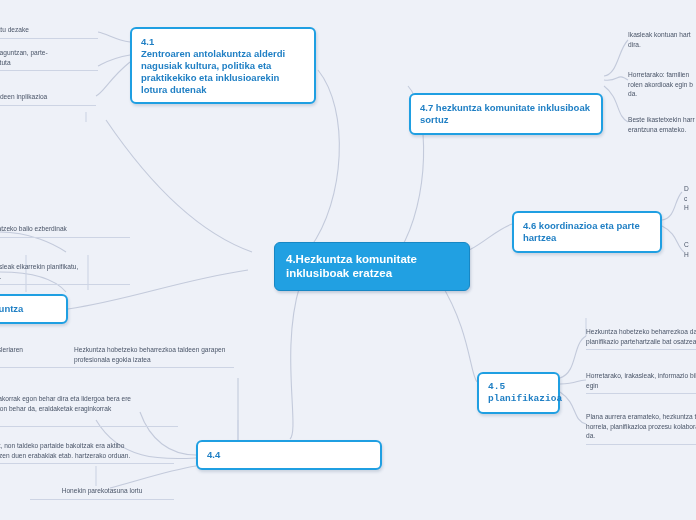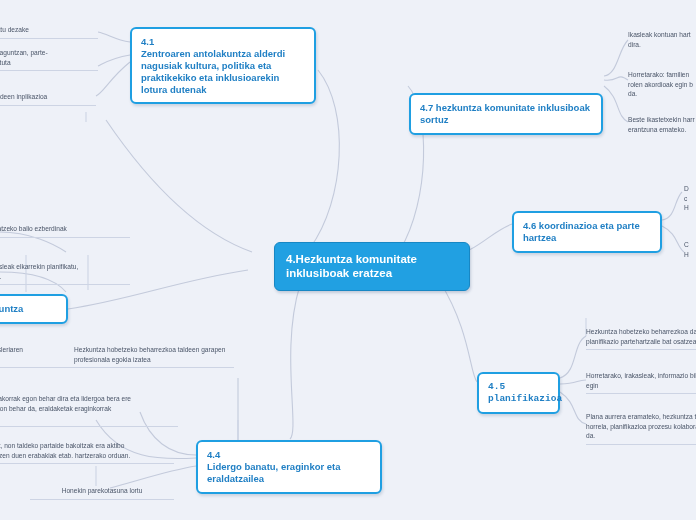--- a/index.html
+++ b/index.html
@@ -126,21 +126,20 @@
   </div>
 
   <div class="node node-branch" style="left:409px; top:65px; width:194px;margin-top:28px;">4.7 hezkuntza komunitate inklusiboak sortuz</div>
 
   <div class="node node-branch" style="left:512px; top:211px; width:150px;">4.6 koordinazioa eta parte hartzea</div>
 
   <div class="node node-branch" style="left:477px; top:372px; width:83px;font-family:Liberation Mono, monospace;">4.5 planifikazioa</div>
 
   <div class="node node-branch" style="left:196px; top:440px; width:186px;">
     <span class="num">4.4</span>
-    <span>Lidergo banatu, eraginkor eta eraldatzailea</span>
   </div>
 
   <div class="node node-branch" style="left:-52px; top:294px; width:120px;">a formakuntza</div>
 
   <div class="leaf" style="left:-40px; top:25px; width:138px;">o egoera aldatu dezake</div>
   <div class="leaf" style="left:-40px; top:48px; width:138px;">bertsitatean, laguntzan, parte-
 rtzean dinamituta</div>
   <div class="leaf" style="left:-40px; top:92px; width:136px;">temako partaideen inplikazioa</div>
 
   <div class="leaf" style="left:-42px; top:224px; width:172px;">inklusioa sustatzeko balio ezberdinak</div>

